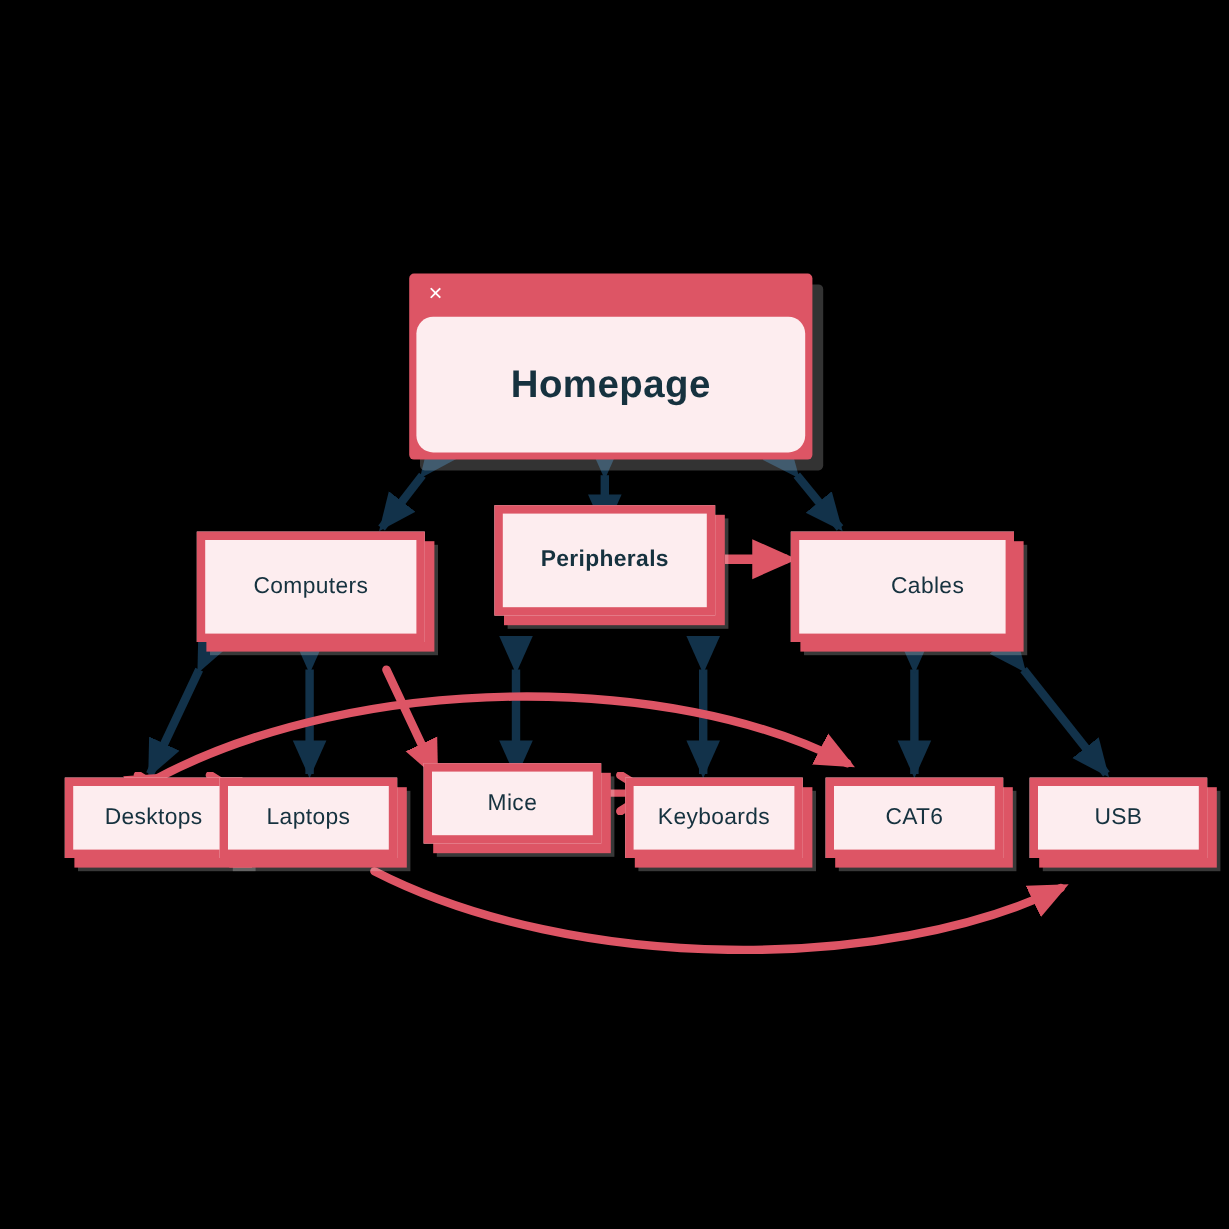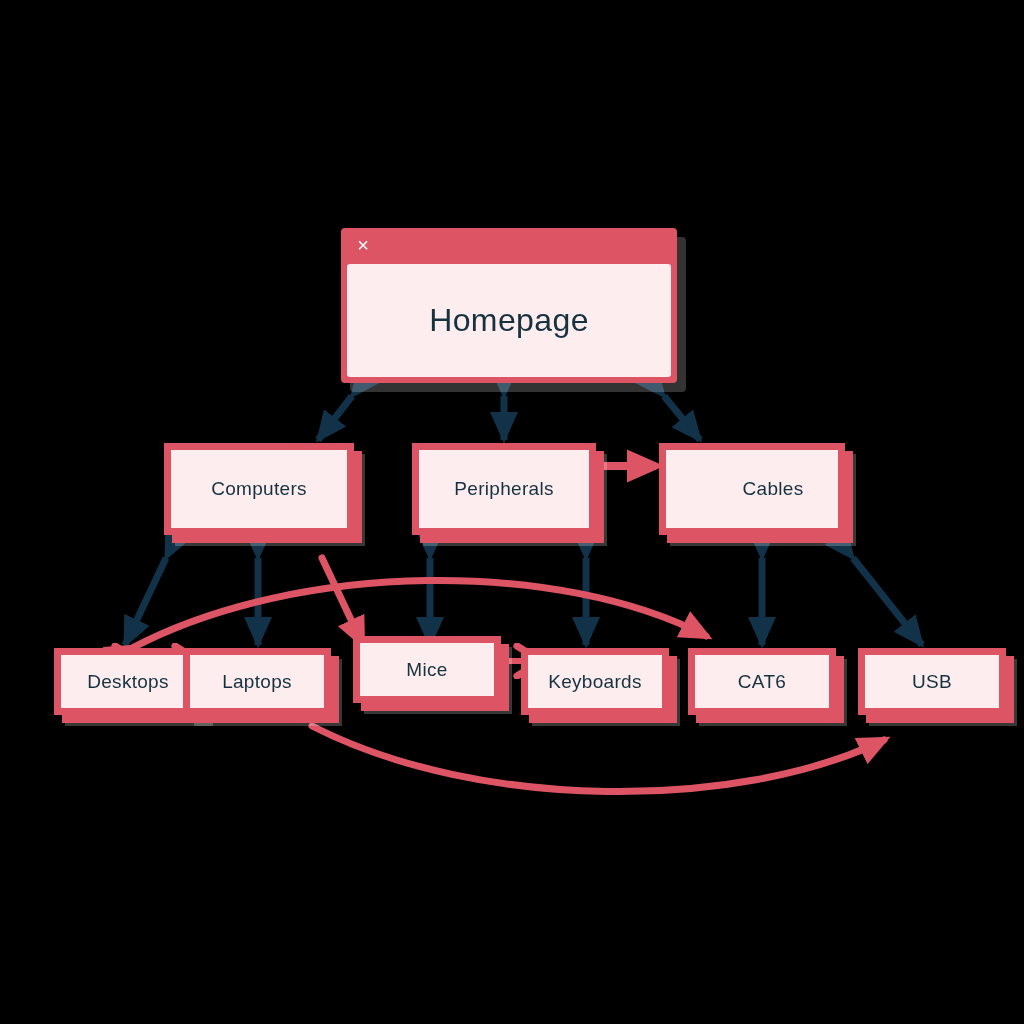--- a/index.html
+++ b/index.html
@@ -18,22 +18,22 @@
 
   
   #root-window{position:absolute;left:341px;top:228px;width:336px;height:155px;
      background:#DD5565;border-radius:4px;
      box-shadow:9px 9px 0 0 rgba(255,255,255,.20);}
   #root-titlebar{position:relative;height:36px;}
   #root-close{position:absolute;left:11px;top:6px;width:22px;height:22px;
      color:#fff;font-size:20px;line-height:22px;text-align:center;
      font-family:"Liberation Sans", sans-serif;}
   #root-body{position:absolute;left:6px;top:36px;right:6px;bottom:6px;
-     background:#FDEDEF;border-radius:3px;
-     display:flex;align-items:center;justify-content:center;}
+     background:#FDEDEF;border-radius:14px;
+     display:flex;align-items:center;justify-content:center;font-weight:bold;}
   #root-body .label{font-size:32px;color:#16323F;letter-spacing:.4px;}
 
   svg#wires{position:absolute;left:0;top:0;width:1024px;height:1024px;
             pointer-events:none;}
 </style>
 </head>
 <body>
 
 <div id="stage">
 
@@ -93,21 +93,21 @@
     </div>
     <div id="root-body">
       <span class="label">Homepage</span>
     </div>
   </div>
 
   <div class="node shadow" style="left:164px;top:443px;width:190px;height:92px;">
     <span class="label">Computers</span>
   </div>
 
-  <div class="node shadow" style="left:412px;top:443px;width:184px;height:92px;">
+  <div class="node shadow" style="left:412px;top:421px;width:184px;height:92px;font-weight:bold;">
     <span class="label">Peripherals</span>
   </div>
 
   <div class="node shadow" style="left:659px;top:443px;width:186px;height:92px;padding-left:42px;">
     <span class="label">Cables</span>
   </div>
 
   <div class="node shadow" style="left:13px;top:648px;width:148px;height:67px;margin-left:41px;">
     <span class="label">Desktops</span>
   </div>

